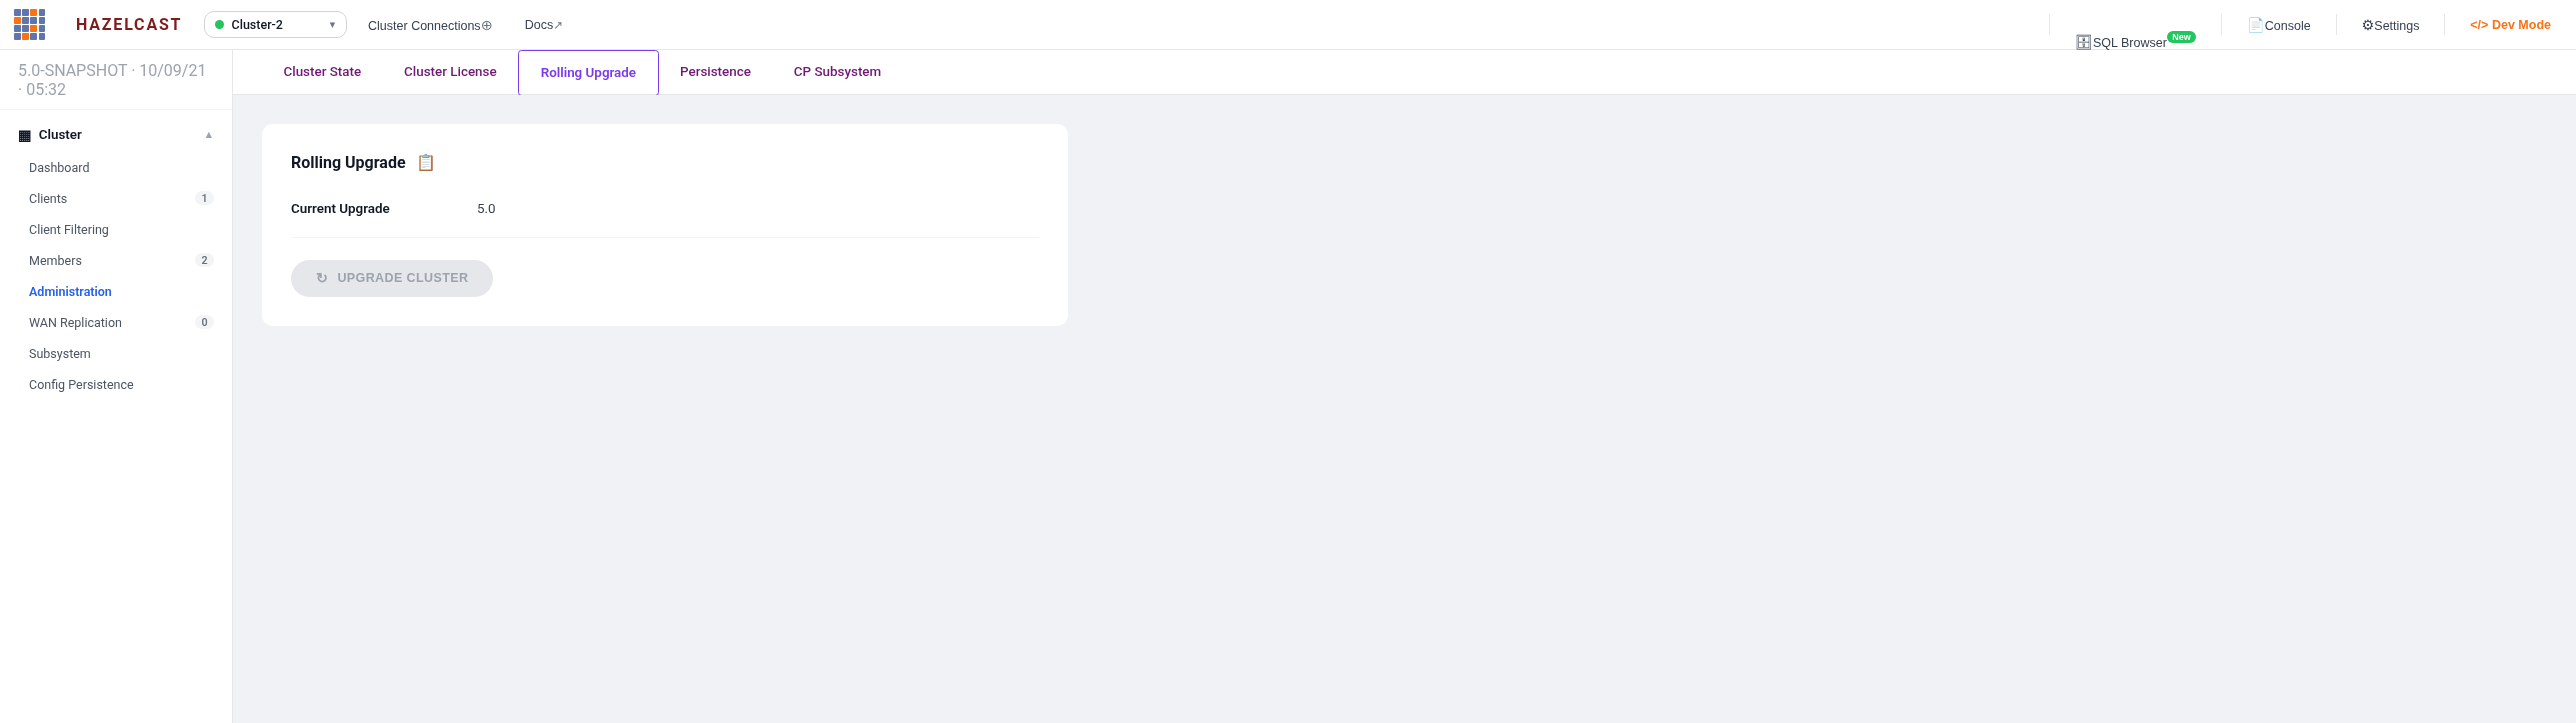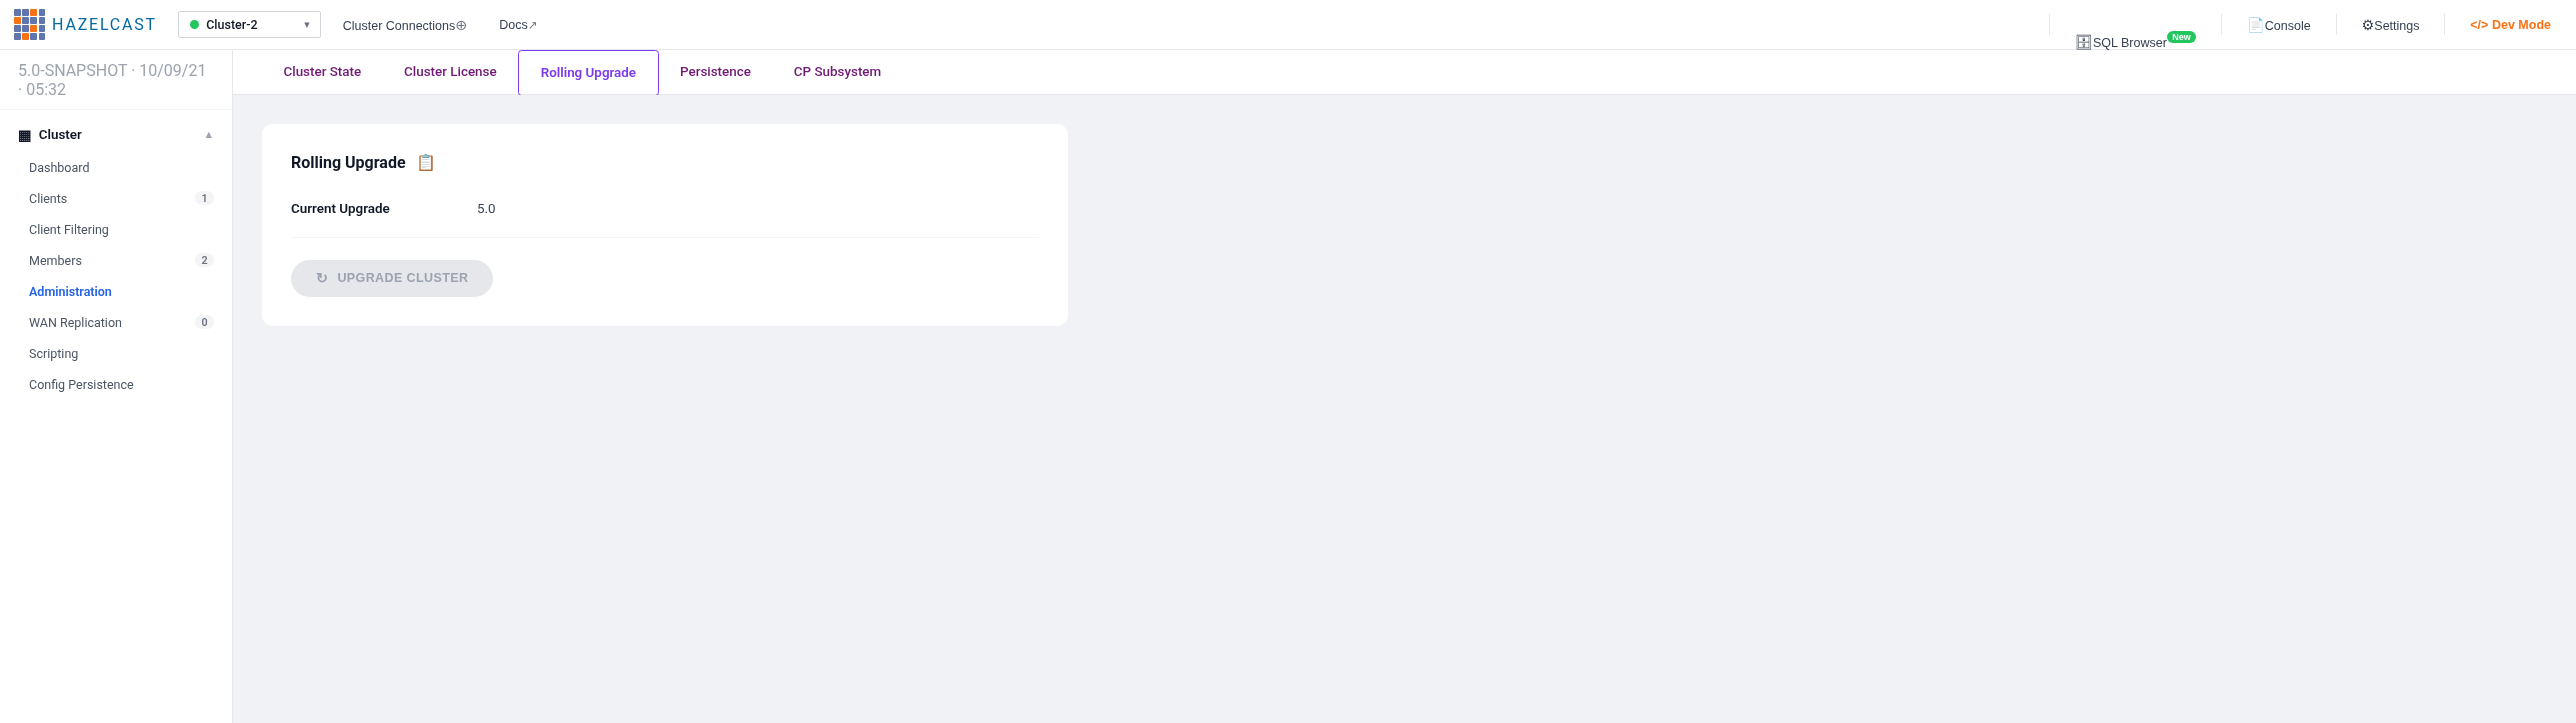--- a/index.html
+++ b/index.html
@@ -29,30 +29,31 @@
     .logo-dot {
       width: 6.3px;
       height: 6.3px;
       border-radius: 0.9px;
       background: #1e3a8a;
       opacity: 0.7;
     }
     .logo-dot.accent { background: #f97316; opacity: 1; }
     .logo-text {
       font-size: 16px;
-      font-weight: 400;
+      font-weight: 700;
       letter-spacing: 1.8px;
-      color: #0369a1;
+      color: #7f1d1d;
+      margin-left: 24px;
     }
     .cluster-selector {
       display: flex;
       align-items: center;
       gap: 7.2px;
       border: 0.9px solid #d1d5db;
-      border-radius: 2px;
+      border-radius: 10px;
       padding: 5.4px 10.7px;
       cursor: pointer;
       background: #fff;
       min-width: 143px;
     }
     .cluster-dot {
       width: 9px;
       height: 9px;
       border-radius: 50%;
       background: #22c55e;
@@ -376,21 +377,21 @@
         <span class="sidebar-badge">2</span>
       </div>
       <div class="sidebar-item active">
         <span>Administration</span>
       </div>
       <div class="sidebar-item">
         <span>WAN Replication</span>
         <span class="sidebar-badge">0</span>
       </div>
       <div class="sidebar-item">
-        <span>Scripting</span>
+        <span>Subsystem</span>
       </div>
       <div class="sidebar-item">
         <span>Config Persistence</span>
       </div>
     </div>
   </aside>
 
   <main class="main-content">
 
     <div class="tabs-bar">

